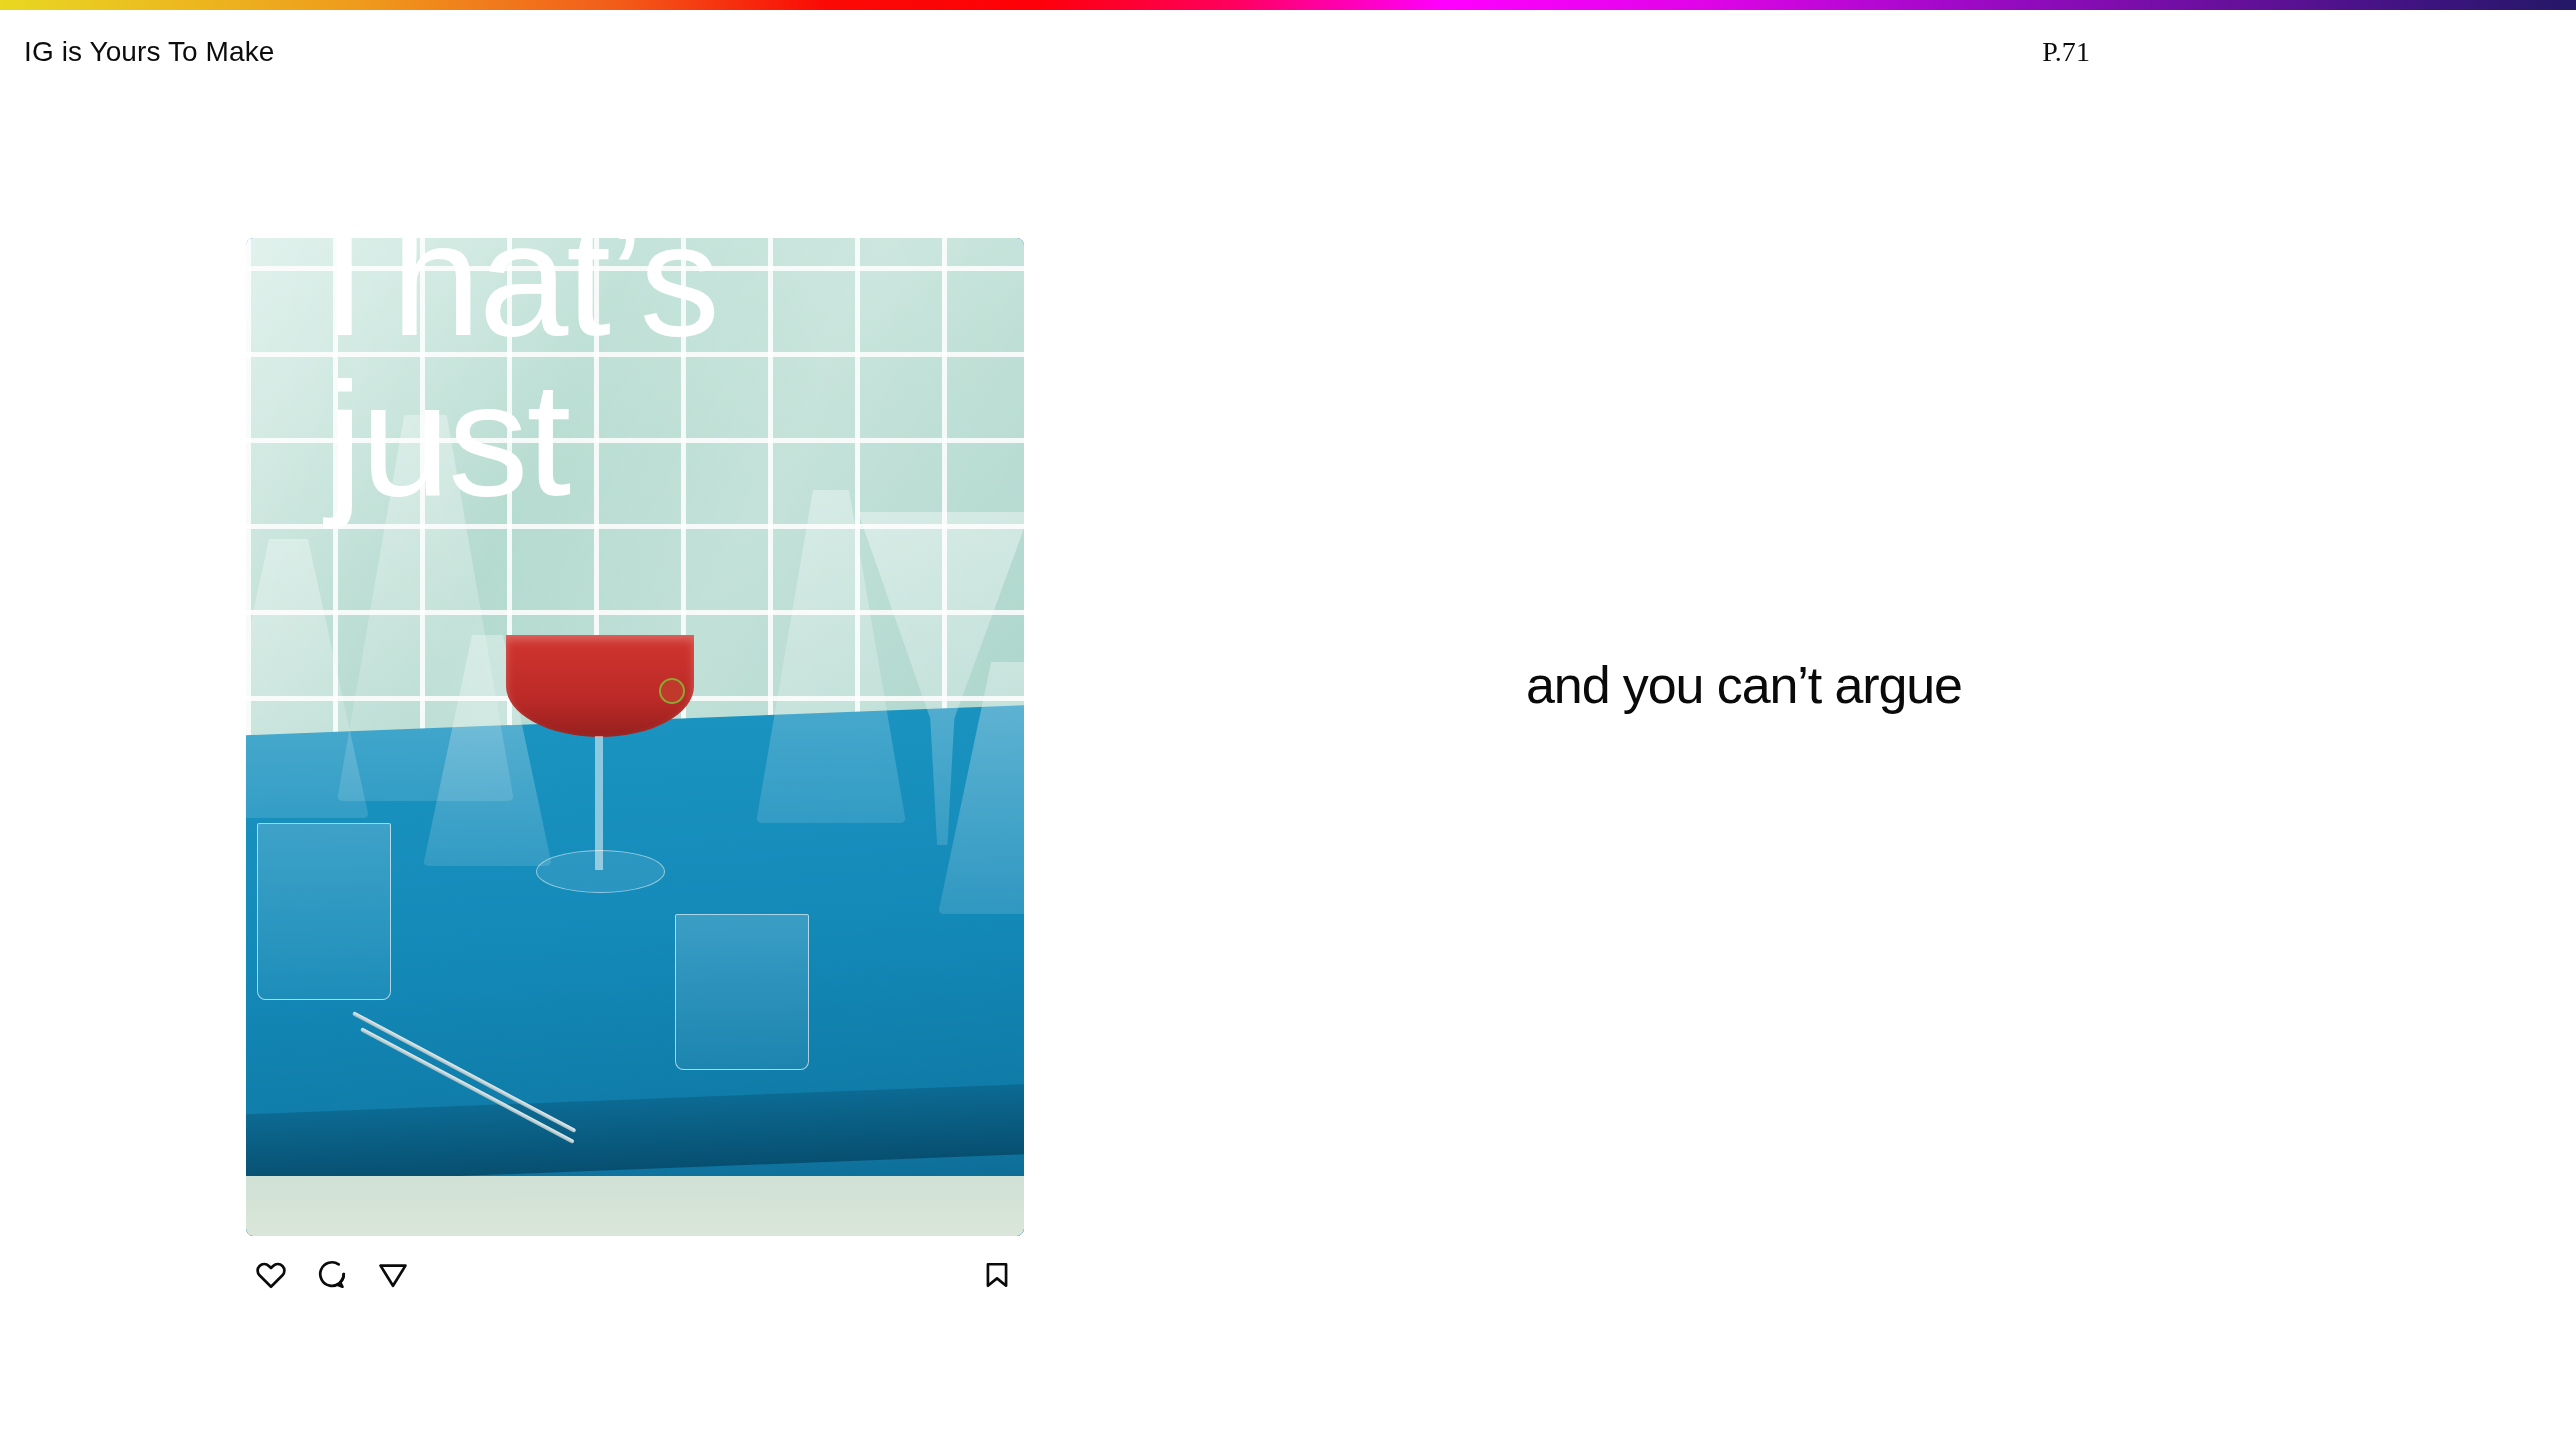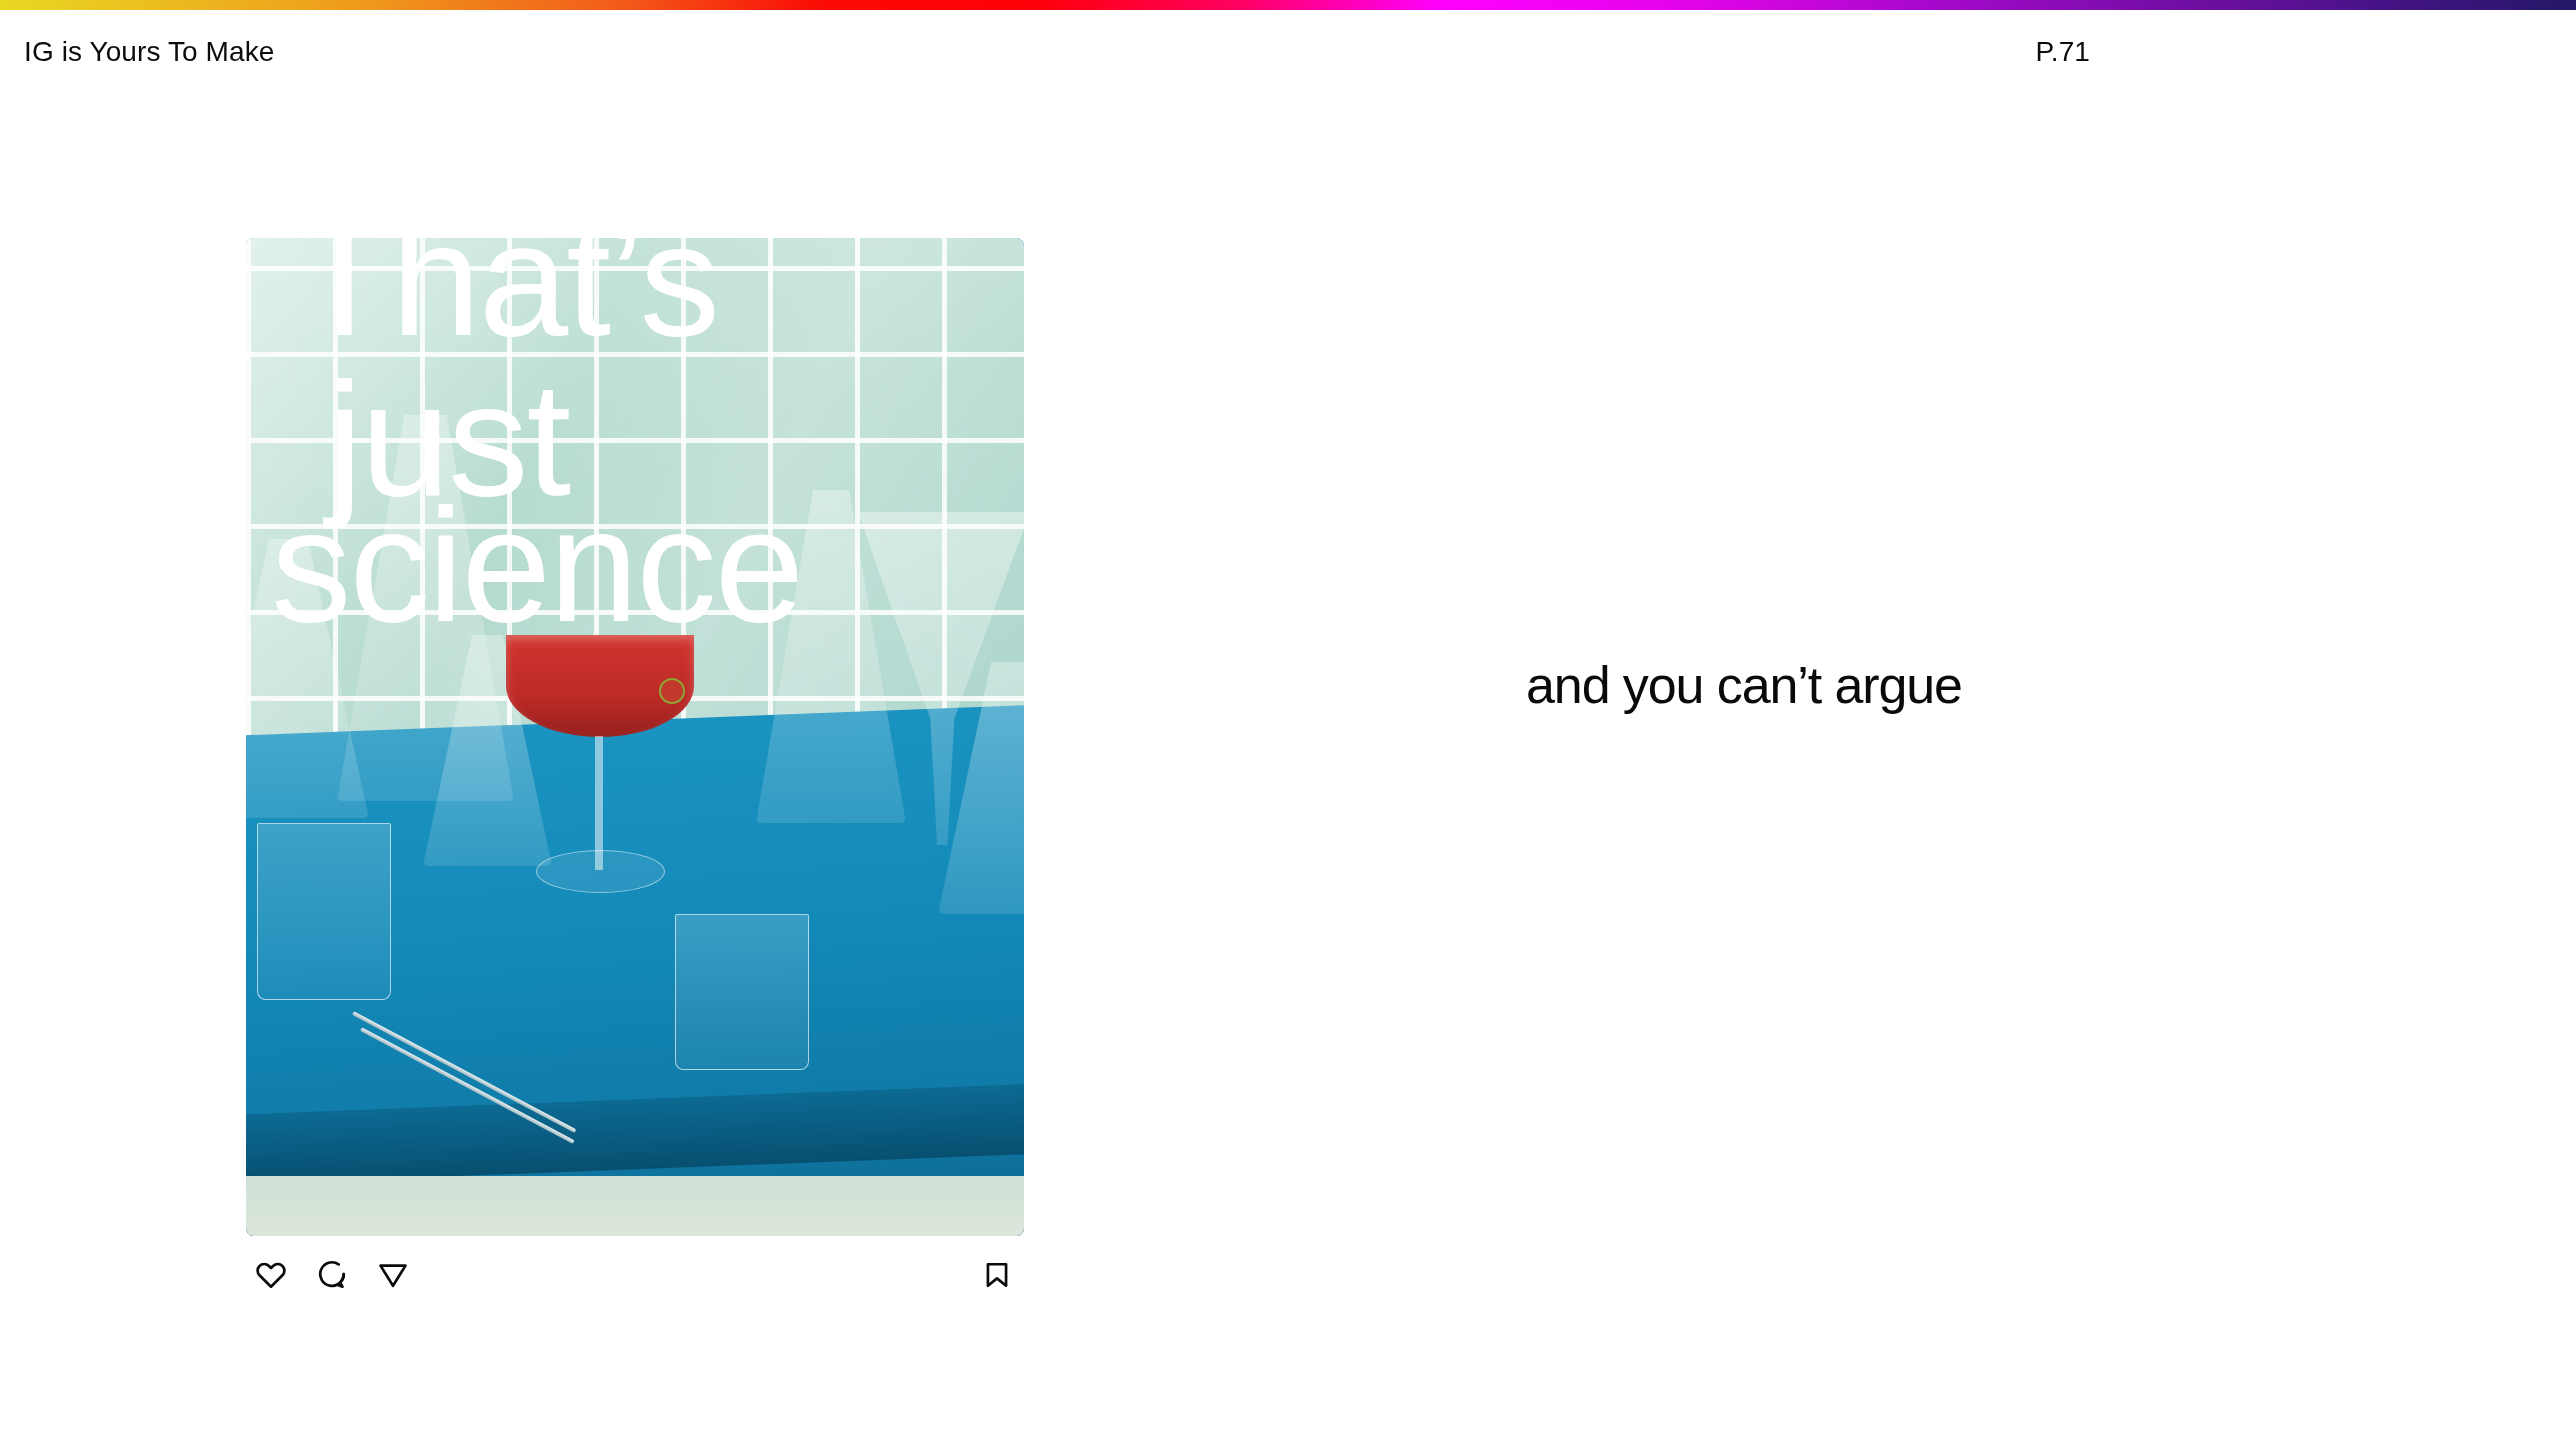--- a/index.html
+++ b/index.html
@@ -35,21 +35,21 @@
     width:2114px; height:70px;
   }
   #deck-title{
     position:absolute; left:24px; top:26px;
     font-size:28px; font-weight:400; color:#0c0c0c;
     letter-spacing:0.1px; white-space:nowrap;
   }
   #page-number{
     position:absolute; right:24px; top:26px;
     font-size:28px; font-weight:400; color:#0c0c0c;
-    letter-spacing:0.1px; white-space:nowrap;
+    letter-spacing:0.1px; white-space:nowrap;font-family:Liberation Serif, serif;
   }
 
   
   #post{
     position:absolute; left:246px; top:238px;
     width:778px; height:1096px;
   }
   #post-media{
     position:relative;
     width:778px; height:998px;
@@ -177,21 +177,20 @@
     <div class="garnish" style="left:413px; top:440px; width:26px; height:26px;"></div>
     <div class="coupe-stem" style="left:349px; top:498px; width:7.5px; height:134px;"></div>
     <div class="coupe-foot" style="left:290px; top:612px; width:129px; height:43px;"></div>
 
     <div class="stirrer" style="left:107px; top:773px; width:252px;"></div>
     <div class="stirrer" style="left:115px; top:789px; width:241px;"></div>
 
     <div id="media-overlay">
       <div id="overlay-line-1">That’s</div>
       <div id="overlay-line-2">just</div>
-      <div id="overlay-line-3">science</div>
     </div>
   </div>
 
   <div id="post-actions">
     <div class="action-left">
       <span>
         <svg class="ig-icon" width="34" height="34" viewBox="0 0 24 24" fill="none" stroke="#0b0b0b" stroke-width="1.9" stroke-linecap="round" stroke-linejoin="round">
           <path d="M12 20.3 3.9 12.2a4.7 4.7 0 0 1 0-6.6 4.7 4.7 0 0 1 6.6 0L12 7.1l1.5-1.5a4.7 4.7 0 0 1 6.6 0 4.7 4.7 0 0 1 0 6.6z"></path>
         </svg>
       </span>

